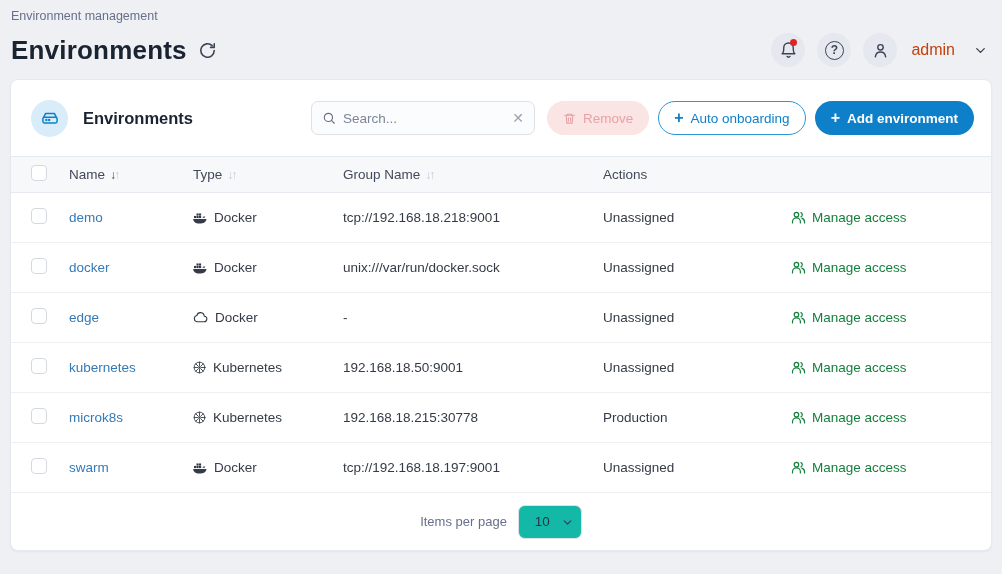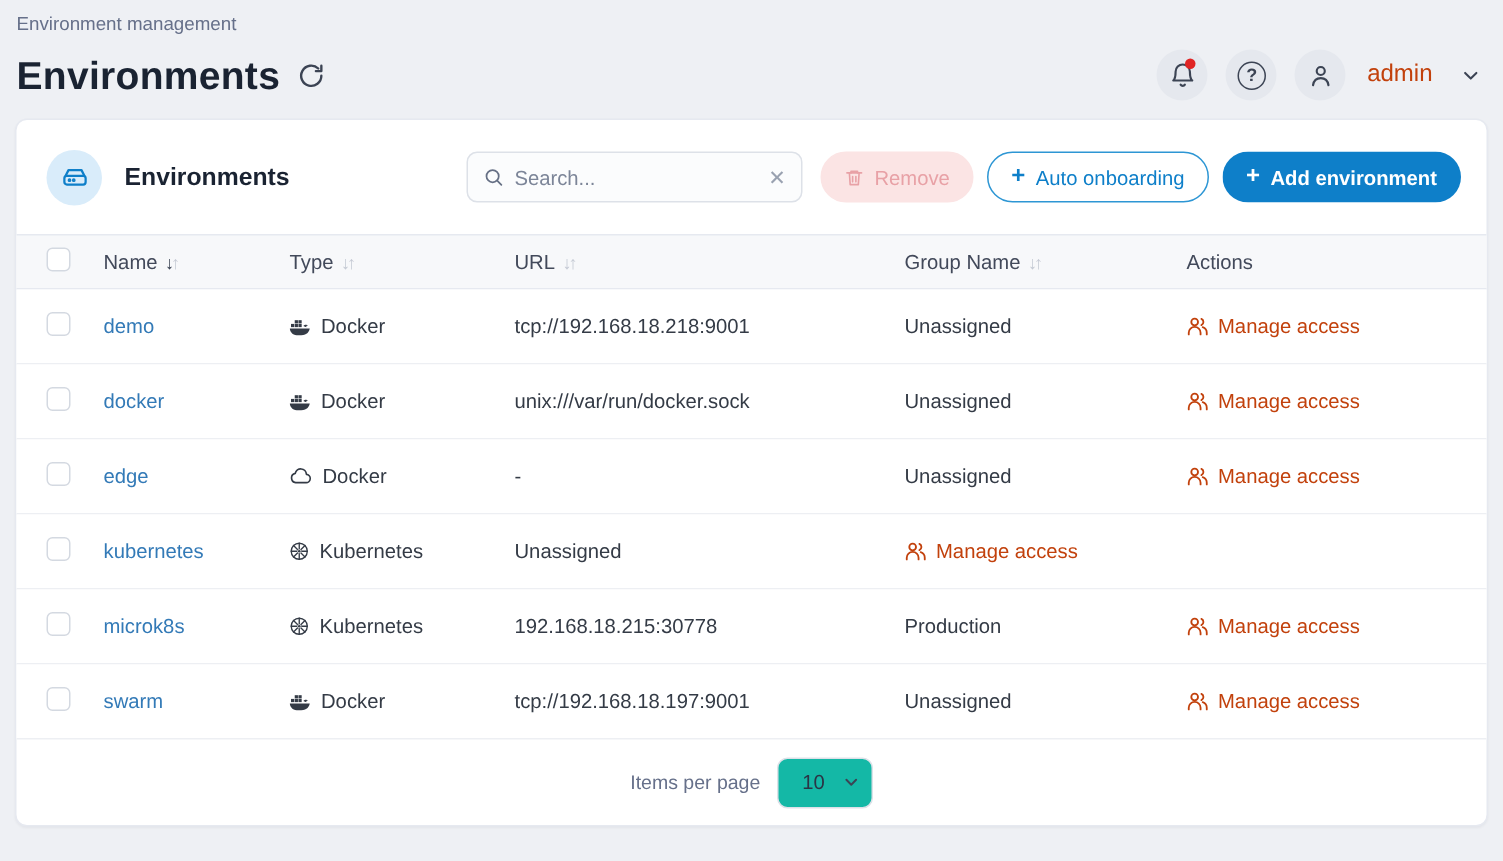--- a/index.html
+++ b/index.html
@@ -49,21 +49,21 @@
   .sorts { font-size:12px; letter-spacing:-2px; margin-left:5px; color:#c5cad4; }
   .sorts .active { color:#3c4454; }
   .tr { height:50px; border-bottom:1px solid #edeff3; font-size:13.5px; color:#343b46; background:#fff; }
   .checkbox { width:16px; height:16px; appearance:none; -webkit-appearance:none; border:1px solid #d4d9e1; border-radius:4px; background:#fff; cursor:pointer; }
   a.name-link { color:#337ab7; text-decoration:none; font-size:13.5px; cursor:pointer; }
   .type-cell { display:flex; align-items:center; gap:7px; }
   .type-cell svg { display:none; }
   .tr[data-icon="docker-whale"] .icon-docker { display:inline; }
   .tr[data-icon="cloud"] .icon-cloud { display:inline; }
   .tr[data-icon="kubernetes"] .icon-kubernetes { display:inline; }
-  .manage-link { display:flex; align-items:center; gap:6px; color:#c2410c; text-decoration:none; cursor:pointer; font-size:13.5px; }
+  .manage-link { display:flex; align-items:center; gap:6px; color:#15803d; text-decoration:none; cursor:pointer; font-size:13.5px; }
 
   
   .card-footer { flex:1; display:flex; align-items:center; justify-content:center; padding:0 22px; gap:11px; }
   .ipp-label { font-size:13px; color:#66708a; }
   .ipp-select { position:relative; }
   .ipp-select select { appearance:none; -webkit-appearance:none; width:64px; height:34px; border:1px solid #dde1e8; border-radius:7px; background:#14b8a6; font-size:13.5px; color:#2b3445; padding:0 24px 0 16px; font-family:inherit; cursor:pointer; }
   .ipp-select .sel-caret { position:absolute; right:8px; top:10px; pointer-events:none; }
 </style>
 </head>
 <body>
@@ -163,23 +163,20 @@
 
   <div class="thead">
     <div><input type="checkbox" class="checkbox" style=""></div>
     <div>
       <span>Name</span><span class="sorts"><span class="active">↓</span><span>↑</span></span>
     </div>
     <div>
       <span>Type</span><span class="sorts"><span>↓</span><span>↑</span></span>
     </div>
     <div>
-      <span>URL</span><span class="sorts"><span>↓</span><span>↑</span></span>
-    </div>
-    <div>
       <span>Group Name</span><span class="sorts"><span>↓</span><span>↑</span></span>
     </div>
     <div>
       <span>Actions</span>
     </div>
   </div>
 
   <div>
     <div class="tr" data-icon="docker-whale">
       <div><input type="checkbox" class="checkbox" style=""></div>
@@ -285,20 +282,21 @@
       <div class="type-cell">
 
         <svg class="icon-kubernetes" width="13" height="13" viewBox="0 0 16 16" fill="none" stroke="#343b46" stroke-width="1.1" stroke-linecap="round">
             <circle cx="8" cy="8" r="6.6"></circle>
             <path d="M8 1.4v13.2M1.4 8h13.2M3.3 3.3l9.4 9.4M12.7 3.3l-9.4 9.4"></path>
             <circle cx="8" cy="8" r="1.6" fill="#fff" stroke="none"></circle>
             <circle cx="8" cy="8" r="1.1" fill="#343b46" stroke="none"></circle>
           </svg>
         <span>Kubernetes</span>
       </div>
+      <div>192.168.18.50:9001</div>
       <div>Unassigned</div>
       <div>
         <a class="manage-link">
           <span style="display:flex;">
             <svg width="15" height="15" viewBox="0 0 16 16" fill="none" stroke="currentColor" stroke-width="1.3" stroke-linecap="round" stroke-linejoin="round">
                 <circle cx="5.8" cy="5" r="2.4"></circle>
                 <path d="M1.6 13.8v-1.2a4.2 4.2 0 0 1 8.4 0v1.2"></path>
                 <path d="M10.6 2.8a2.4 2.4 0 0 1 0 4.4"></path>
                 <path d="M14.4 13.8v-1.2a4.2 4.2 0 0 0-2.9-4"></path>
               </svg>

